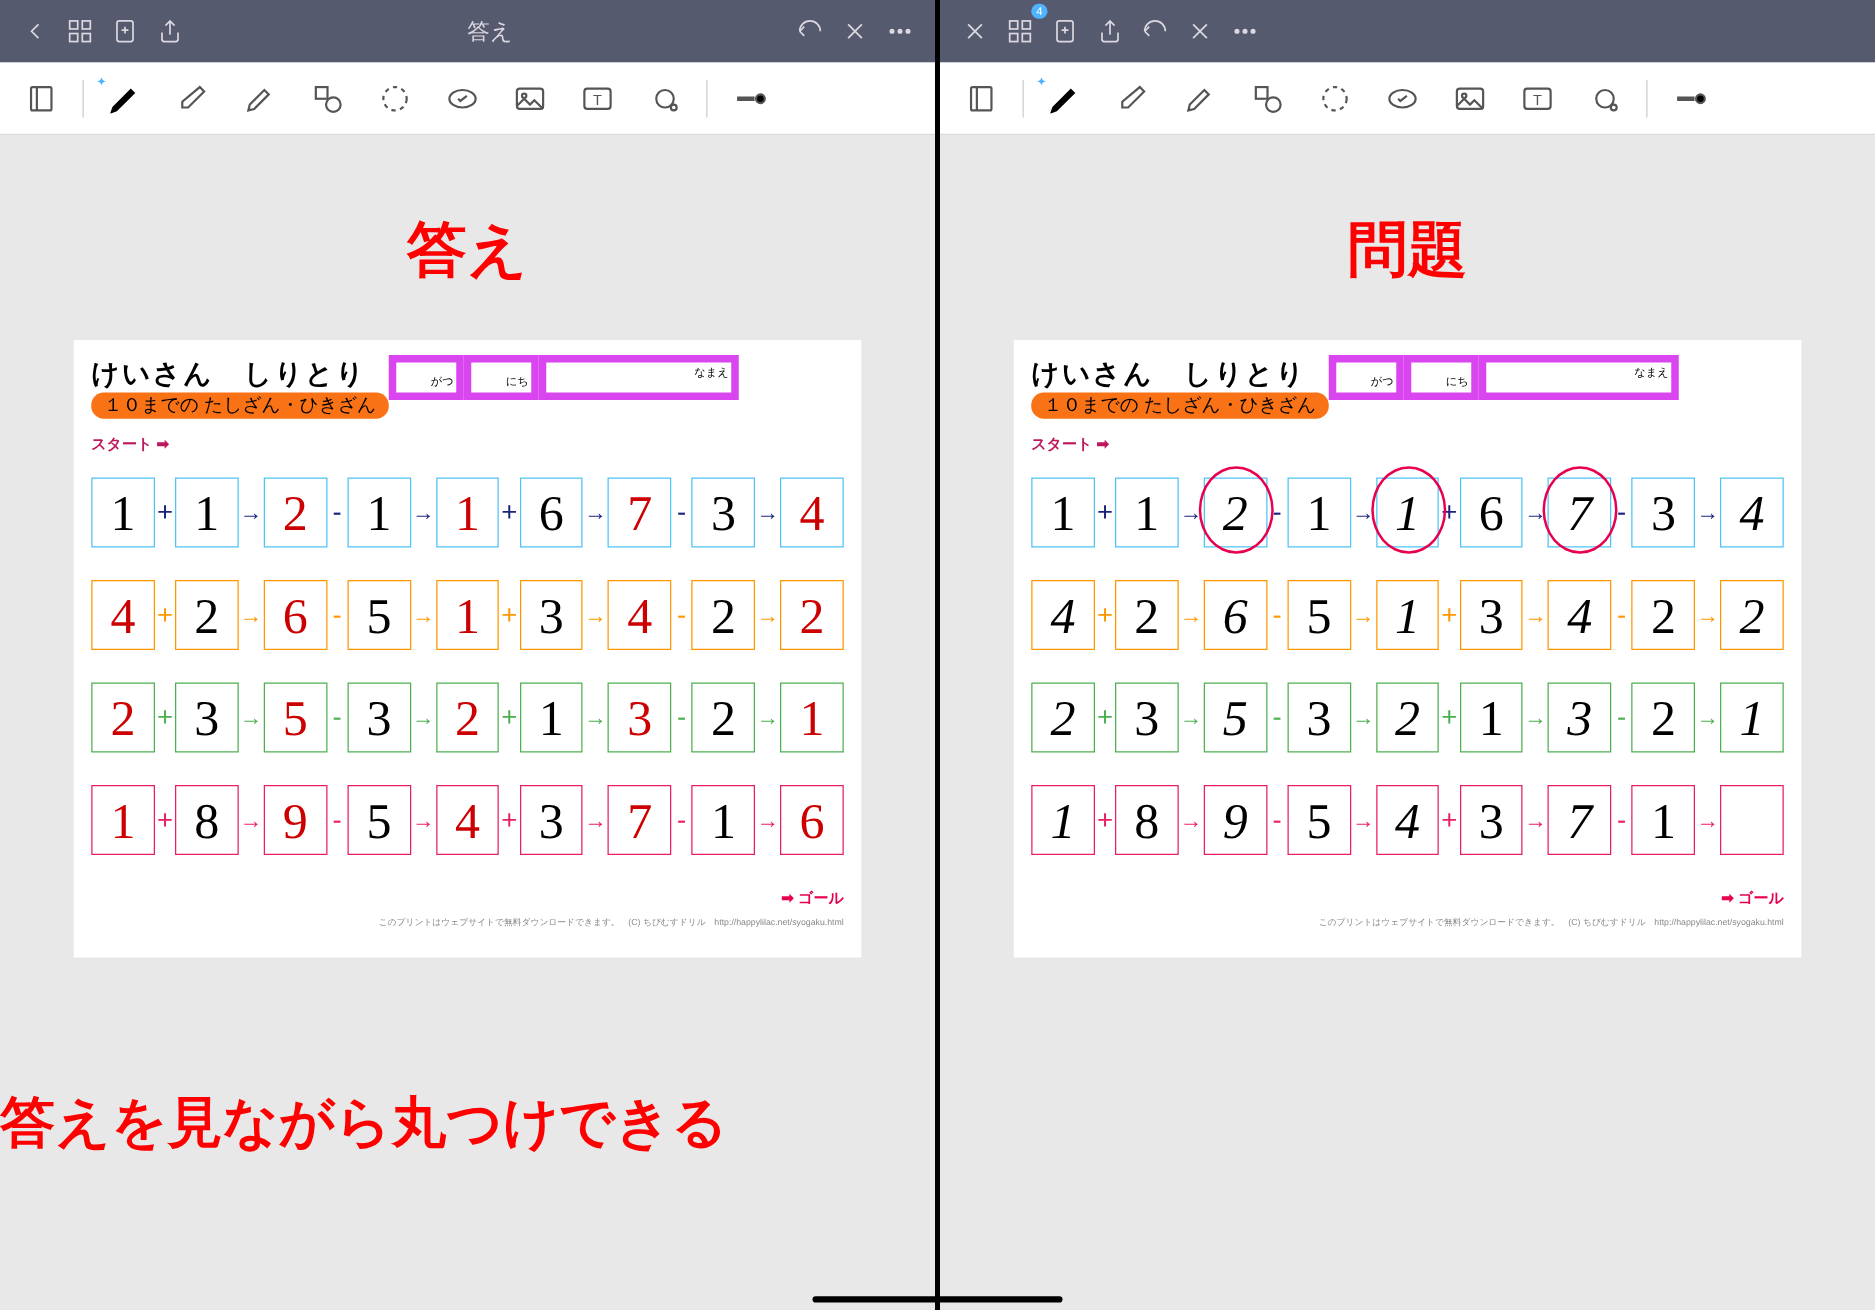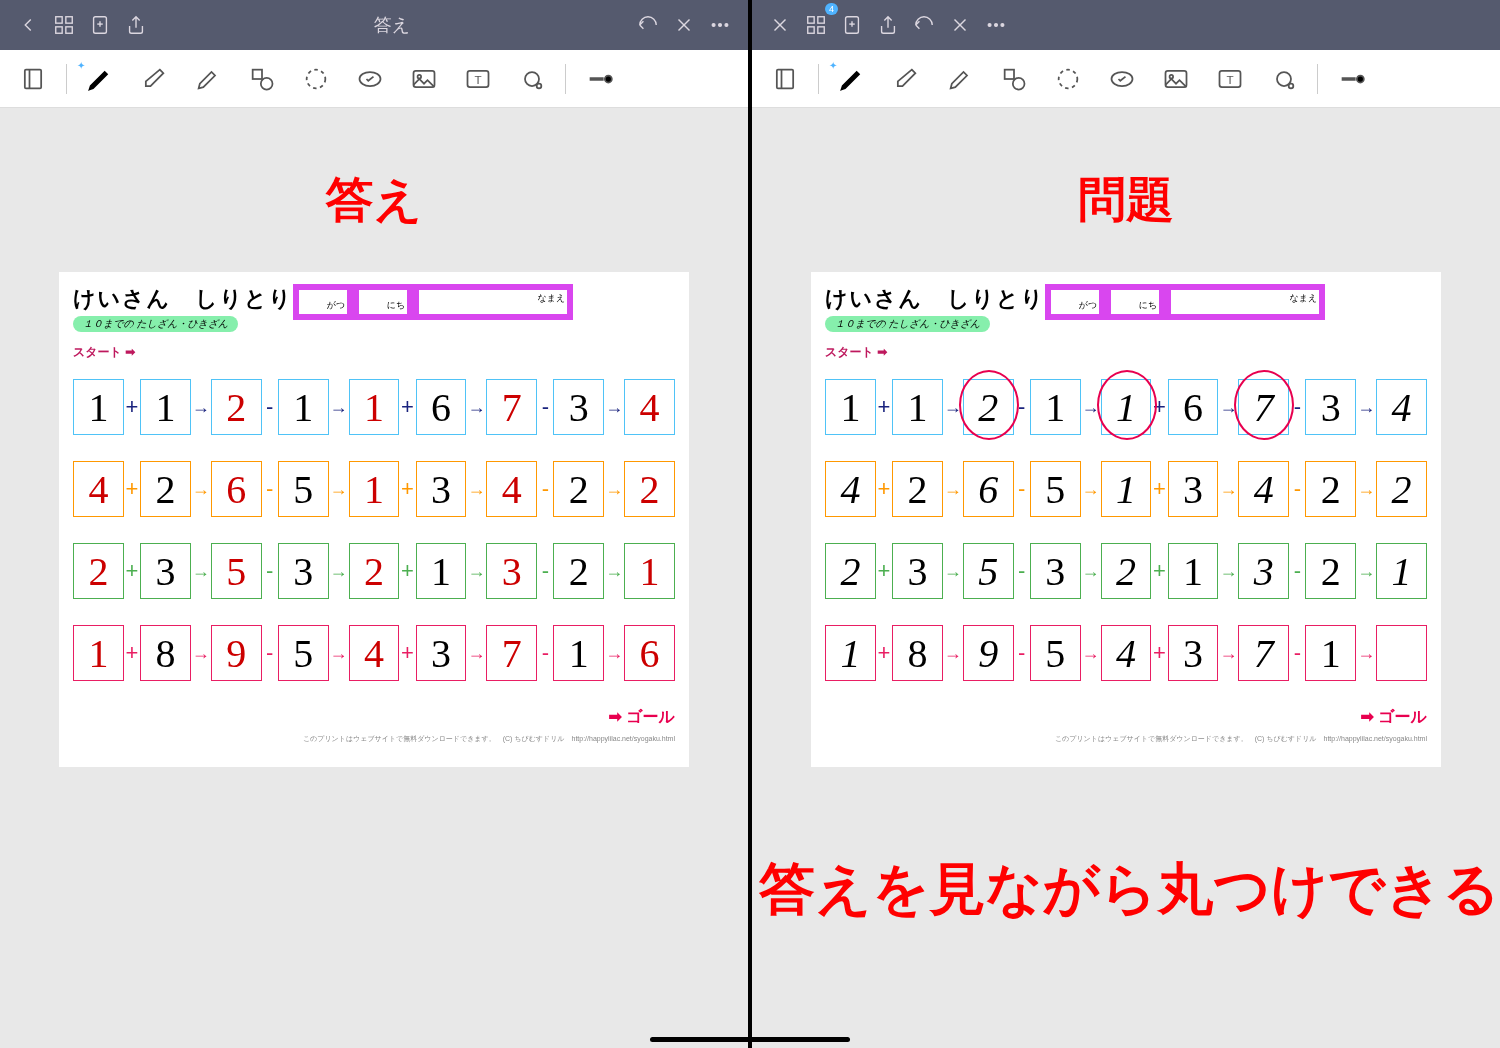--- a/index.html
+++ b/index.html
@@ -42,29 +42,29 @@
 }
 
 .sheet {
   background: #fff; margin: 0 auto; width: 630px;
   padding: 12px 14px 23px; font-size: 14px;
 }
 
 .sheet-head { display: flex; align-items: flex-start; margin-bottom: 6px; }
 .sheet-title { font-size: 22px; font-weight: bold; letter-spacing: 2px; flex: 1; }
 .sheet-sub {
-  background: #86efac; border-radius: 10px;
-  padding: 1px 10px; font-size: 10px; display: inline-block; margin-bottom: 6px; font-style: italic;
+  background: #f97316; border-radius: 10px;
+  padding: 1px 10px; font-size: 15px; display: inline-block; margin-bottom: 6px;
 }
 .name-box-group { display: flex; }
 .name-box { border: 6px solid #d946ef; width: 60px; height: 36px; display: flex; align-items: flex-end; justify-content: flex-end; font-size: 9px; padding: 2px; }
 .name-box.wide { width: 160px; align-items: flex-start; }
 
 .start { color: #be185d; font-weight: bold; font-size: 12px; margin-bottom: 18px; }
-.goal { color: #e8004f; font-weight: bold; font-size: 16px; text-align: right; margin-top: 4px; }
+.goal { color: #e8004f; font-weight: bold; font-size: 12px; text-align: right; margin-top: 4px; }
 
 .row { display: flex; align-items: center; margin-bottom: 26px; position: relative; }
 .cell {
   width: 56px; height: 56px; border: 1.5px solid;
   display: flex; align-items: center; justify-content: center;
   font-size: 40px; font-weight: 300;
   font-family: 'Times New Roman', serif;
   position: relative;
 }
 .cell.hw { font-family: 'Comic Sans MS', cursive; font-style: italic; font-weight: 400; }
@@ -87,22 +87,22 @@
 .circle-mark {
   position: absolute; border: 2px solid #e8004f;
   border-radius: 50%; width: 60px; height: 70px;
   pointer-events: none;
 }
 
 .footer-txt { font-size: 7px; color: #888; text-align: right; margin-top: 6px; }
 
 .bottom-caption {
   position: absolute; bottom: 120px; left: 0; right: 0;
-  text-align: right; color: #ff0000;
-  font-size: 56px; font-weight: bold;
+  text-align: left; color: #ff0000;
+  font-size: 44px; font-weight: bold;
 }
 .home-indicator { position: absolute; bottom: 6px; left: 50%; transform: translateX(-50%); width: 200px; height: 5px; background: #000; border-radius: 3px; }
 </style>
 </head>
 <body>
 
 <div class="pane">
   <div class="topbar">
     <div class="icon-btn">
         <svg viewBox="0 0 24 24">

